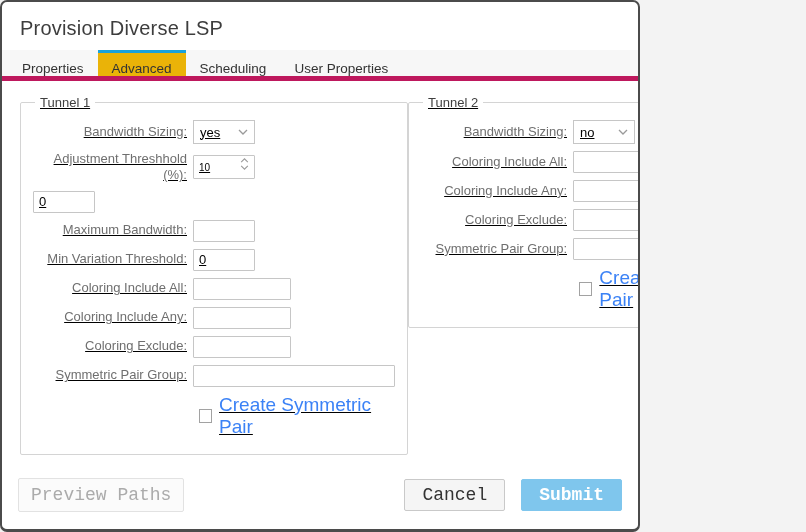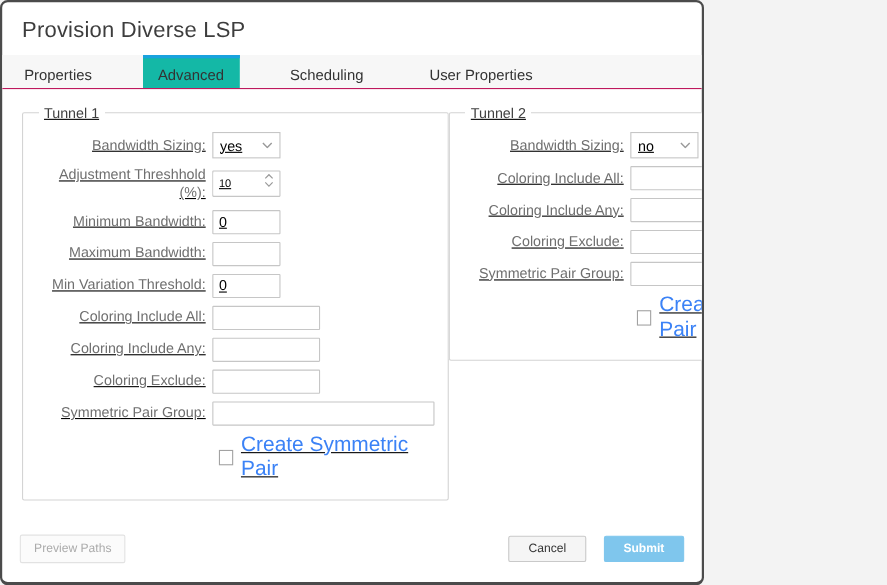--- a/index.html
+++ b/index.html
@@ -6,28 +6,28 @@
   html, body { width: 806px; height: 532px; background: #f3f3f3; font-family: "Liberation Sans", sans-serif; }
   .window {
     position: absolute; left: 0; top: 0; width: 640px; height: 532px;
     background: #ffffff; border: 2px solid #4b4b4b; border-bottom-width: 3px;
     border-radius: 7px; overflow: hidden; display: flex; flex-direction: column;
   }
   .titlebar { padding: 15px 18px 10px 18px; }
   .title { font-size: 20px; color: #3d3d3d; letter-spacing: .2px; }
 
   .tabbar {
-    display: flex; background: #f7f7f7; border-bottom: 1px solid #be185d;
-    padding-left: 6px; height: 31px; align-items: stretch; gap: 32px;
+    display: flex; background: #f7f7f7; border-bottom: 5px solid #be185d;
+    padding-left: 6px; height: 31px; align-items: stretch;
   }
   .tab {
     font-size: 13.5px; color: #333; padding: 8px 14px 0 14px;
     border-top: 3px solid transparent; cursor: default; white-space: nowrap;
   }
-  .tab.active { background: #14b8a6; border-top: 3px solid #19a2de; }
+  .tab.active { background: #eab308; border-top: 3px solid #19a2de; }
 
   .content { flex: 1; display: flex; align-items: flex-start; padding: 14px 16px 0 18px; text-decoration: underline; }
 
   fieldset.panel { border: 1px solid #d4d4d4; border-radius: 2px; padding: 10px 12px 12px 12px; background: #fff; }
   fieldset.panel legend { font-size: 13px; color: #3f3f3f; padding: 0 5px; margin-left: 2px; }
   .panel-t1 { width: 377px; }
   .panel-t2 { width: 372px; }
 
   .row { display: flex; align-items: center; margin-bottom: 7px; min-height: 22px; }
   .lbl { text-align: right; padding-right: 6px; color: #6f6f6f; font-size: 13px; line-height: 1.25; }
@@ -50,21 +50,21 @@
   .spin input { border: none; width: 40px; height: 20px; font-size: 10px; padding: 0 5px; outline: none; font-family: "Liberation Sans", sans-serif; }
   .spin .arrows { position: absolute; right: 5px; top: 2px; display: flex; flex-direction: column; gap: 2px; }
 
   .chk-row { margin-bottom: 4px; }
   .panel-t1 .chk-row { padding-left: 166px; }
   .panel-t2 .chk-row { padding-left: 158px; }
   .checkbox { width: 14px; height: 14px; border: 1px solid #a2a2a2; background: #fff; display: inline-block; cursor: pointer; }
   .chk-lbl { font-size: 19px; color: #3b82f6; margin-left: 7px; }
 
   .footer { display: flex; justify-content: space-between; align-items: center; padding: 0 16px 17px 16px; }
-  .btn { font-size: 11px; border-radius: 2px; cursor: pointer; font-family: Liberation Sans, sans-serif; }
+  .btn { font-size: 18px; border-radius: 2px; cursor: pointer; font-family: Liberation Mono, monospace; }
   .btn-preview { color: #ababab; background: #fbfbfb; border: 1px solid #e2e2e2; padding: 6px 12px; cursor: default; }
   .btn-cancel { color: #333; background: #f5f5f5; border: 1px solid #c9c9c9; padding: 5px 17px; }
   .btn-submit { color: #ffffff; background: #7fc6ed; border: 1px solid #7fc6ed; padding: 5px 17px; font-weight: bold; }
   .right-btns { display: flex; gap: 16px; }
 
   svg.chev { display: block; }
 </style>
 </head>
 <body>
 
@@ -107,21 +107,20 @@
                 <polyline points="1,5 5,1 9,5" fill="none" stroke="#9a9a9a" stroke-width="1.3"></polyline>
               </svg>
             <svg class="chev" width="9" height="5" viewBox="0 0 10 6">
                 <polyline points="1,1 5,5 9,1" fill="none" stroke="#9a9a9a" stroke-width="1.3"></polyline>
               </svg>
           </span>
         </div>
       </div>
 
       <div class="row">
-        <span class="lbl">Minimum Bandwidth:</span>
         <input class="txt w-sm" value="0" style="">
       </div>
 
       <div class="row">
         <span class="lbl">Maximum Bandwidth:</span>
         <input class="txt w-sm" value="" style="">
       </div>
 
       <div class="row">
         <span class="lbl">Min Variation Threshold:</span>

